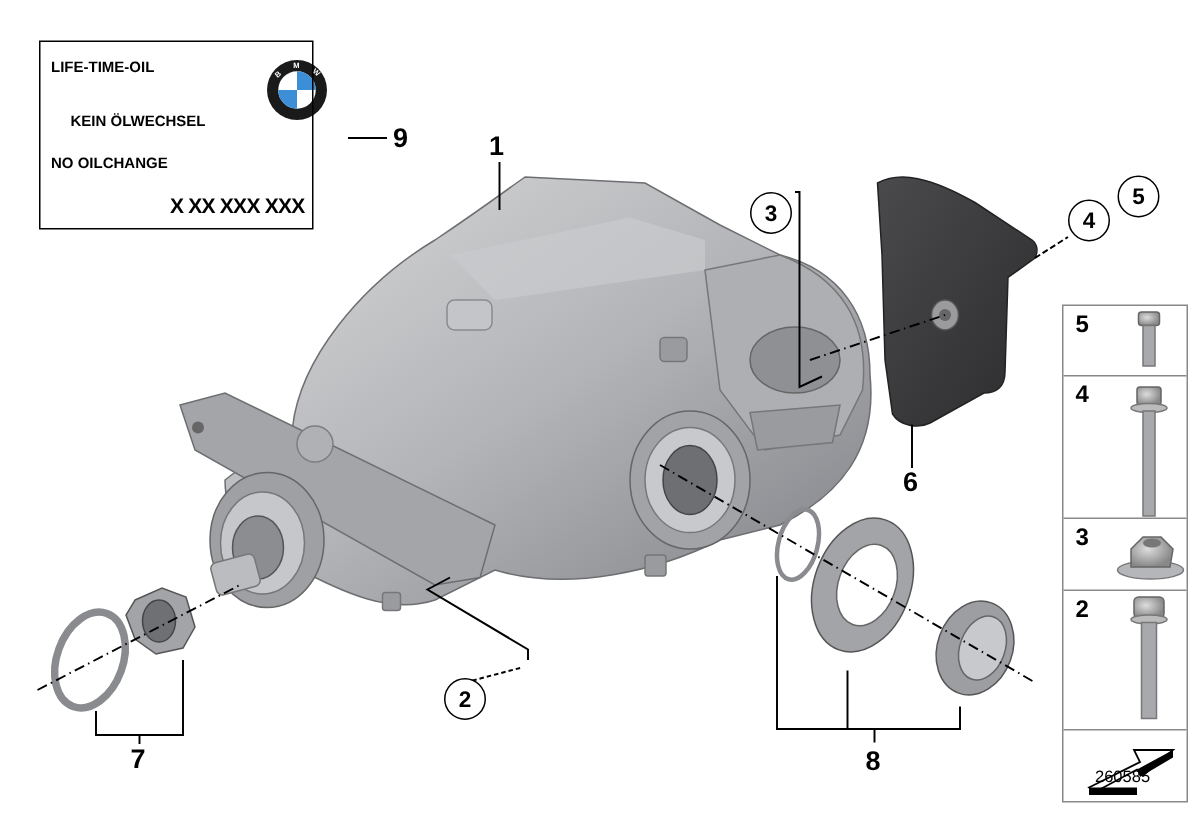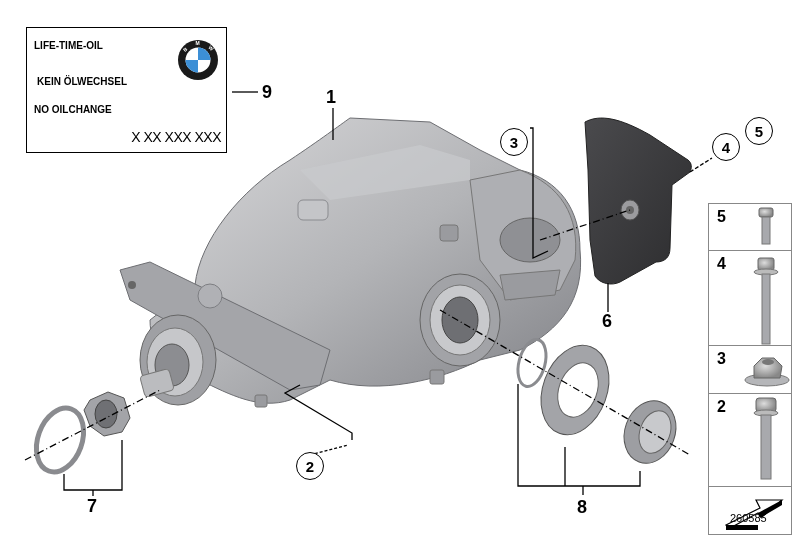--- a/index.html
+++ b/index.html
@@ -1,20 +1,20 @@
 <!DOCTYPE html>
 <html><head>
 <meta charset="utf-8">
 <style>
   html,body{margin:0;padding:0;background:#fff;}
   body{width:800px;height:560px;position:relative;overflow:hidden;font-family:"Liberation Sans",sans-serif;color:#000;}
   .abs{position:absolute;}
-  #label-box{left:26px;top:27px;width:201px;height:126px;border:1.5px solid #000;box-sizing:border-box;}
+  #label-box{left:26px;top:27px;width:183px;height:126px;border:1.5px solid #000;box-sizing:border-box;}
   .lbl-t{position:absolute;font-weight:bold;font-size:10px;letter-spacing:0;}
-  .lbl-num{position:absolute;right:5px;bottom:7px;font-size:14px;font-weight:normal;letter-spacing:-0.5px;}
+  .lbl-num{position:absolute;right:5px;bottom:7px;font-size:14px;font-weight:bold;letter-spacing:-0.5px;}
   .callout{position:absolute;font-weight:bold;font-size:18px;line-height:18px;}
   .circ{position:absolute;width:28px;height:28px;border:1.6px solid #000;border-radius:50%;box-sizing:border-box;display:flex;align-items:center;justify-content:center;font-weight:bold;font-size:15px;background:#fff;}
   #legend{left:708px;top:203px;width:84px;height:332px;border:1px solid #888;box-sizing:border-box;}
   .legend-cell{position:absolute;left:0;width:100%;border-bottom:1px solid #888;box-sizing:border-box;}
   .legend-num{position:absolute;left:8px;top:4px;font-weight:bold;font-size:16px;}
   #diagram-id{position:absolute;left:730px;top:512px;font-size:11px;}
   svg{position:absolute;left:0;top:0;}
 </style>
 </head>
 <body>
@@ -136,21 +136,21 @@
     <rect x="761" y="415" width="10" height="64" fill="#a8a9ad" stroke="#777"></rect>
 
     <polygon points="726,525 760,508 756,500 782,500 762,517 758,513 730,528" fill="#fff" stroke="#000" stroke-width="1.2"></polygon>
     <polygon points="726,525 758,525 758,530 726,530" fill="#000"></polygon>
     <polygon points="758,513 782,500 782,505 760,518" fill="#000"></polygon>
   </g>
 </svg>
 
 <div id="label-box" class="abs">
   <div class="lbl-t" style="left:7px;top:12px;">LIFE-TIME-OIL</div>
-  <div class="lbl-t" style="left:10px;top:48px;">KEIN ÖLWECHSEL</div>
+  <div class="lbl-t" style="left:20px;top:48px;">KEIN ÖLWECHSEL</div>
   <div class="lbl-t" style="left:7px;top:76px;">NO OILCHANGE</div>
   <div class="lbl-num">X XX XXX XXX</div>
 </div>
 
 <div class="callout" style="left:262px;top:83px;">9</div>
 <div class="callout" style="left:326px;top:88px;">1</div>
 <div class="circ" style="left:500px;top:128px;">3</div>
 <div class="circ" style="left:712px;top:133px;">4</div>
 <div class="circ" style="left:745px;top:117px;">5</div>
 <div class="callout" style="left:602px;top:312px;">6</div>

